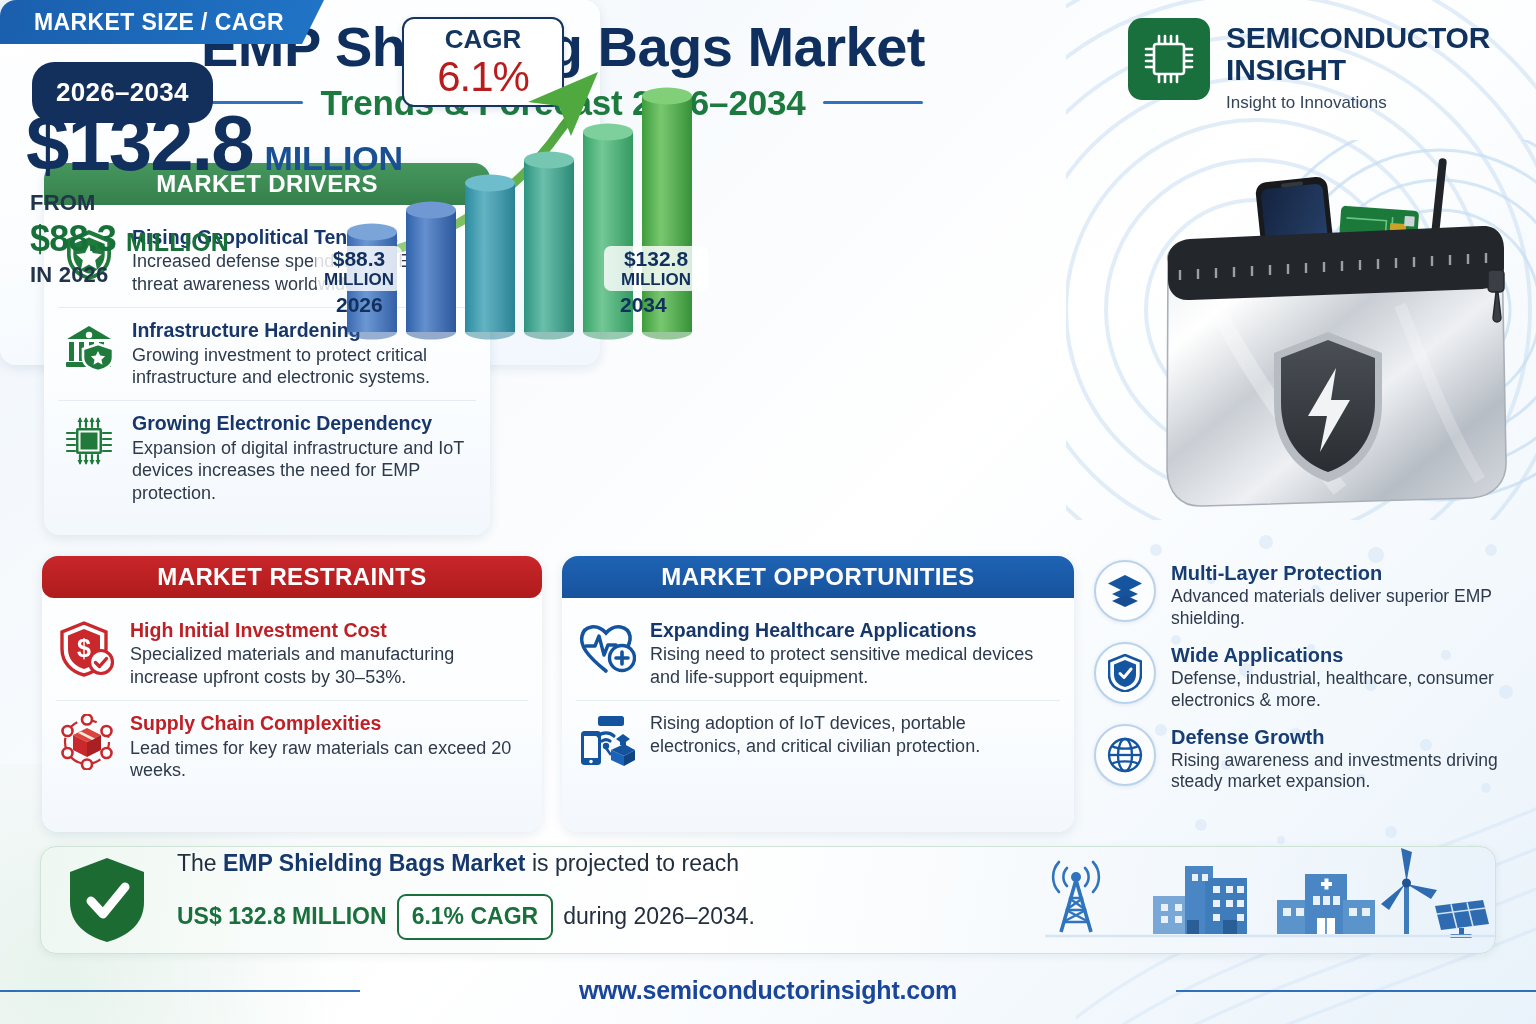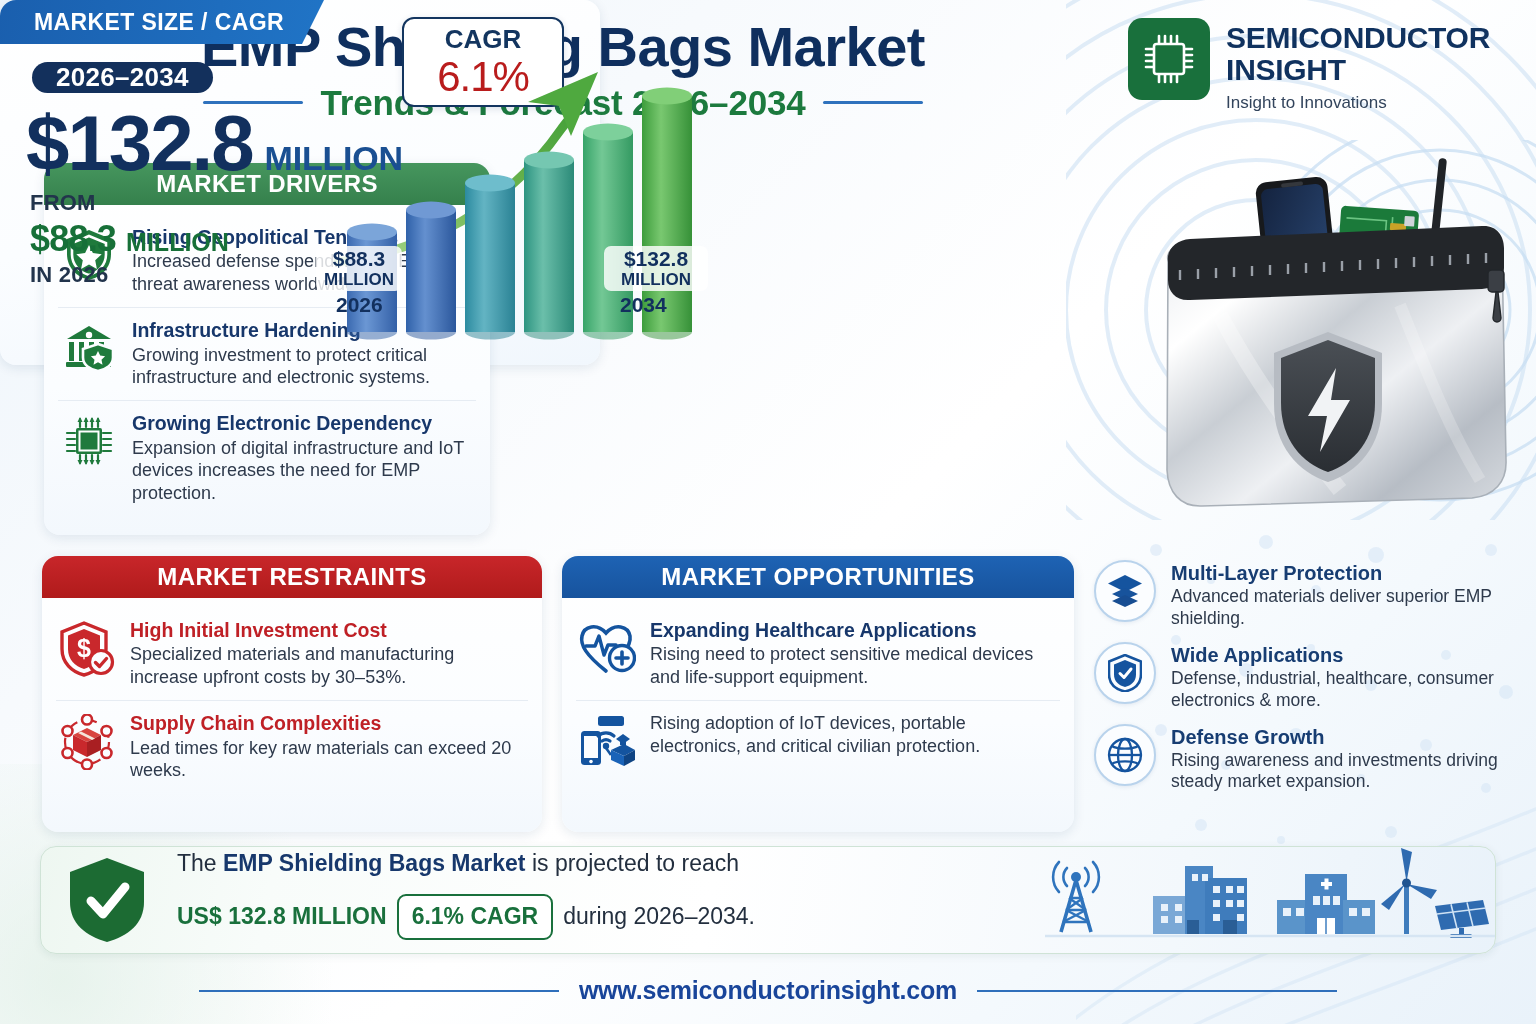--- a/index.html
+++ b/index.html
@@ -52,21 +52,21 @@
   .panel {
     position: absolute; border-radius: 16px; overflow: hidden;
     background: linear-gradient(180deg, #ffffff 0%, #fbfdff 60%, #f3f8fd 100%);
     box-shadow: 0 3px 12px rgba(24,58,102,.10);
   }
   .panel-head {
     height: 42px; display: flex; align-items: center; justify-content: center;
     color: #fff; font-size: 24px; font-weight: 700; letter-spacing: .4px;
   }
   .head-green { background: linear-gradient(180deg, #46965e 0%, #35804c 100%); text-align: right; }
-  .head-red   { background: linear-gradient(180deg, #c8262a 0%, #b01b1b 100%); }
+  .head-red   { background: linear-gradient(180deg, #c8262a 0%, #b01b1b 100%); border-radius: 12px; }
   .head-blue  { background: linear-gradient(180deg, #1e63b4 0%, #17539d 100%); }
   .panel-body { padding: 10px 14px 8px 14px; }
 
   .item { display: flex; gap: 14px; align-items: flex-start; padding: 11px 2px; }
   .item + .item { border-top: 1px solid #e6ecf3; }
   .item-ico { flex: none; width: 58px; display: flex; align-items: center; justify-content: center; padding-top: 2px; }
   .item-txt { flex: 1; }
   .item-title { font-size: 19.5px; font-weight: 700; line-height: 1.2; margin-bottom: 1px; }
   .t-navy { color: #17376b; }
   .t-red  { color: #bf2026; }
@@ -83,21 +83,21 @@
     position: absolute; left: 0; top: 0; height: 44px; padding: 0 40px 0 34px;
     display: flex; align-items: center;
     background: linear-gradient(100deg, #1a5fae 0%, #2074c6 100%);
     color: #fff; font-size: 23px; font-weight: 700; letter-spacing: .4px;
     border-top-left-radius: 16px;
     clip-path: polygon(0 0, 100% 0, calc(100% - 22px) 100%, 0 100%);
   }
   .ms-years {
     position: absolute; left: 32px; top: 62px;
     background: #13305c; color: #fff; font-size: 26px; font-weight: 700;
-    padding: 0 24px; border-radius: 22px; letter-spacing: .3px;
+    padding: 15px 24px; border-radius: 22px; letter-spacing: .3px;
   }
   .ms-big { position: absolute; left: 26px; top: 104px; display: flex; align-items: baseline; gap: 12px; }
   .ms-big-num { font-size: 78px; font-weight: 700; color: #12305e; letter-spacing: -2px; line-height: 1; }
   .ms-big-unit { font-size: 34px; font-weight: 700; color: #1a4f92; letter-spacing: -.2px; }
   .ms-from { position: absolute; left: 30px; top: 190px; font-size: 22px; font-weight: 600; color: #22344c; letter-spacing: .2px; }
   .ms-base { position: absolute; left: 30px; top: 218px; display: flex; align-items: baseline; gap: 10px; }
   .ms-base-num { font-size: 36px; font-weight: 700; color: #177038; letter-spacing: -.8px; }
   .ms-base-unit { font-size: 25px; font-weight: 700; color: #177038; }
   .ms-in { position: absolute; left: 30px; top: 262px; font-size: 22px; font-weight: 600; color: #22344c; letter-spacing: .2px; }
 
@@ -157,21 +157,21 @@
   .sum-g { font-weight: 700; color: #19703c; }
   .cagr-chip {
     display: inline-flex; align-items: center; justify-content: center;
     border: 2.2px solid #19703c; border-radius: 9px; padding: 3px 13px;
     font-size: 23px; font-weight: 700; color: #19703c; margin: 14px 10px; background: #fff;
   }
   .sum-art { flex: none; width: 450px; height: 108px; position: relative; }
 
   
   #footer { position: absolute; left: 0; top: 962px; width: 1536px; height: 62px; }
-  .foot-row { display: flex; align-items: center; justify-content: center; gap: 20px; padding-top: 14px; }
+  .foot-row { display: flex; align-items: center; justify-content: space-between; gap: 20px; padding-top: 14px; }
   .foot-rule { height: 2px; width: 360px; background: #2f6fbb; }
   .foot-url { font-size: 25px; font-weight: 700; color: #19459a; letter-spacing: -.2px; }
 </style>
 </head>
 <body>
 
 <div id="bg-layer">
   <div class="bg-base"></div>
 
   <svg class="bg-hex" viewBox="0 0 460 430">

